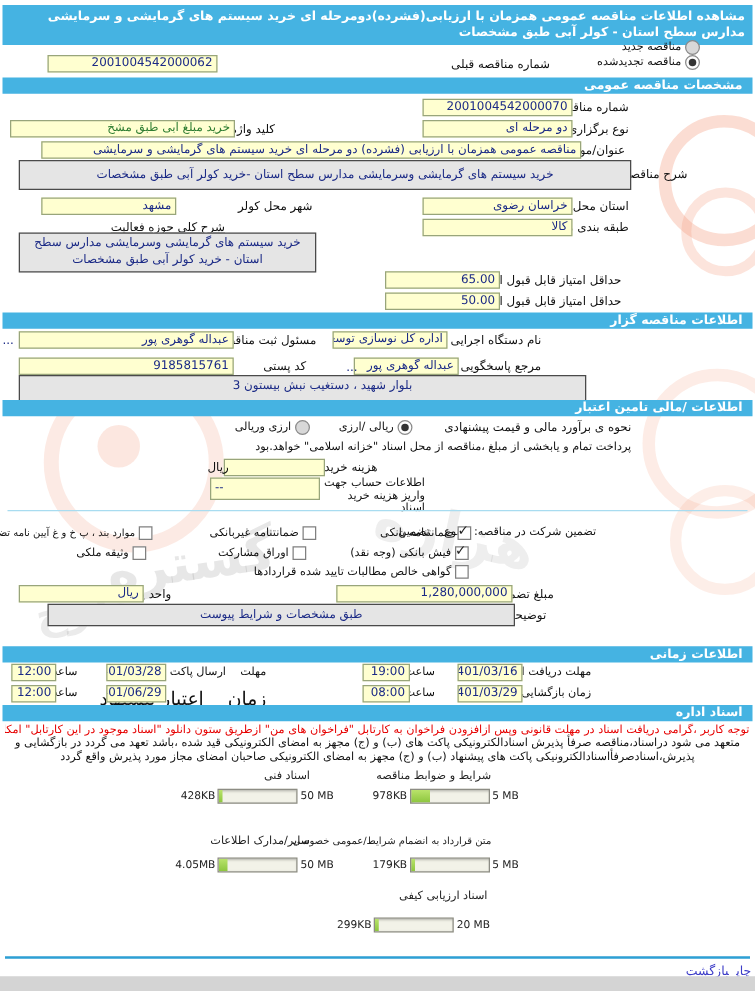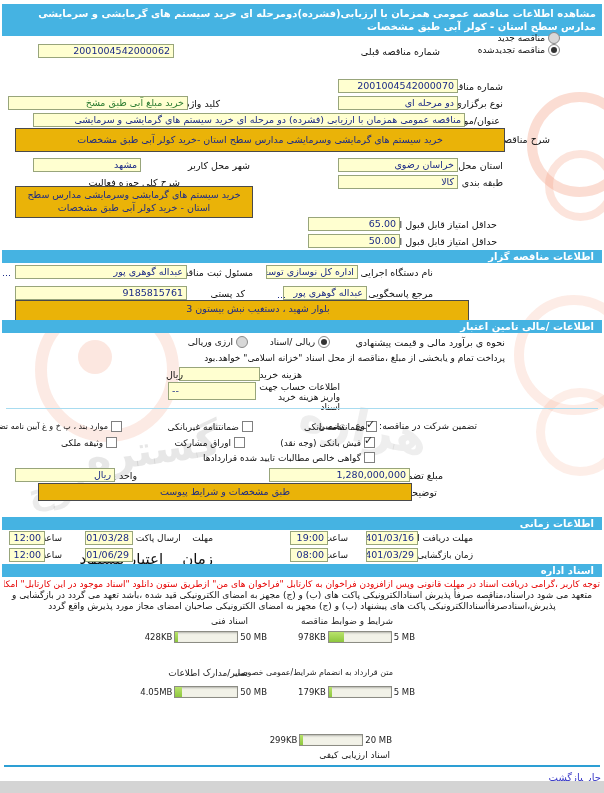--- a/index.html
+++ b/index.html
@@ -8,21 +8,21 @@
         font-size:10px;color:#151515;background:#fff;}
   .tb{position:absolute;top:4px;left:2px;right:2px;background:#45b3e2;color:#fff;
       font-weight:bold;font-size:10px;line-height:13px;padding:3px 6px;text-align:right;z-index:1;}
   .sb{position:absolute;left:2px;right:2px;background:#45b3e2;color:#fff;font-weight:bold;
       font-size:10px;height:13px;line-height:13px;padding:0 8px;text-align:right;z-index:1;}
   .lb{position:absolute;font-size:9.5px;color:#111;white-space:nowrap;z-index:1;}
   .pre{white-space:pre;}
   .fld{position:absolute;background:#ffffd0;border:1px solid #98a57b;height:12px;line-height:12px;
        font-size:9.5px;color:#1b2a86;padding:0 3px;text-align:right;white-space:nowrap;overflow:hidden;z-index:1;}
   .fld.green{color:#2e7d32;}
-  .wb{position:absolute;background:#eab308;border:1px solid #4a4a4a;font-size:9.5px;color:#1b2a86;
+  .wb{position:absolute;background:#e5e5e5;border:1px solid #4a4a4a;font-size:9.5px;color:#1b2a86;
       text-align:center;overflow:hidden;z-index:1;}
   .grp{position:absolute;display:flex;align-items:center;gap:3px;z-index:1;}
   .rd{width:10px;height:10px;border-radius:50%;border:1px solid #8a8a8a;background:#fdfdfd;
       display:inline-block;position:relative;flex:none;}
   .rd.dim{background:#d8d8d8;}
   .rd.on::after{content:"";position:absolute;left:2px;top:2px;right:2px;bottom:2px;border-radius:50%;background:#333;}
   .cb{width:9px;height:9px;border:1px solid #808080;background:#fff;display:inline-block;
       position:relative;flex:none;}
   .cb.on::after{content:"\2713";position:absolute;top:-4px;left:-1px;font-size:11px;color:#222;font-weight:bold;}
   .glab{font-size:9px;color:#111;white-space:nowrap;}
@@ -64,38 +64,39 @@
     <span class="rd dim"></span>
     <span class="glab">مناقصه جدید</span>
   </div>
   <div class="grp" style="top:44px;right:44px;">
     <span class="rd on"></span>
     <span class="glab">مناقصه تجدیدشده</span>
   </div>
   <div class="lb" style="top:46px;right:164px;">شماره مناقصه قبلی</div>
   <div class="fld" style="top:44px;left:38px;width:128px;">2001004542000062</div>
 
+  <div class="sb" style="top:62px;">مشخصات مناقصه عمومی</div>
 
   <div class="lb" style="top:81px;right:101px;">شماره مناقصه</div>
   <div class="fld" style="top:79px;right:146px;width:112px;">2001004542000070</div>
 
   <div class="lb" style="top:98px;right:101px;">نوع برگزاری</div>
   <div class="fld" style="top:96px;right:146px;width:112px;">دو مرحله ای</div>
   <div class="lb" style="top:98px;right:384px;">کلید واژه</div>
   <div class="fld green" style="top:96px;left:8px;width:172px;">خرید مبلغ آبی طبق مشخ</div>
 
   <div class="lb" style="top:115px;right:104px;">عنوان/موضوع مناقصه</div>
   <div class="fld" style="top:113px;left:33px;width:424px;">مناقصه عمومی همزمان با ارزیابی (فشرده) دو مرحله ای خرید سیستم های گرمایشی و سرمایشی</div>
 
   <div class="lb" style="top:134px;right:54px;">شرح مناقصه</div>
   <div class="wb" style="top:128px;left:15px;width:488px;height:22px;line-height:22px;">خرید سیستم های گرمایشی وسرمایشی مدارس سطح استان -خرید کولر آبی طبق مشخصات</div>
 
   <div class="lb" style="top:160px;right:101px;">استان محل اجرا</div>
   <div class="fld" style="top:158px;right:146px;width:112px;">خراسان رضوی</div>
-  <div class="lb" style="top:160px;right:354px;">شهر محل کاربر</div>
+  <div class="lb" style="top:160px;right:354px;">شهر محل کولر</div>
   <div class="fld" style="top:158px;left:33px;width:100px;">مشهد</div>
 
   <div class="lb" style="top:177px;right:101px;">طبقه بندی موضوعی</div>
   <div class="fld" style="top:175px;right:146px;width:112px;">کالا</div>
   <div class="lb u" style="top:177px;right:424px;">شرح کلی حوزه فعالیت</div>
   <div class="wb" style="top:186px;left:15px;width:228px;height:28px;line-height:13px;padding:1px 4px;">خرید سیستم های گرمایشی وسرمایشی مدارس سطح استان - خرید کولر آبی طبق مشخصات</div>
 
   <div class="lb" style="top:219px;right:107px;">حداقل امتیاز قابل قبول ارزیابی کیفی</div>
   <div class="fld" style="top:217px;right:204px;width:84px;">65.00</div>
   <div class="lb" style="top:236px;right:107px;">حداقل امتیاز قابل قبول ارزیابی/فنی بازرگانی</div>
@@ -116,21 +117,21 @@
   <div class="fld" style="top:286px;left:15px;width:164px;">9185815761</div>
 
   <div class="lb" style="top:305px;right:160px;">آدرس</div>
   <div class="wb" style="top:300px;left:15px;width:420px;height:26px;line-height:13px;padding-top:1px;padding-left:32px;">بلوار شهید ، دستغیب نبش بیستون 3</div>
 
   <div class="sb" style="top:320px;">اطلاعات /مالی تامین اعتبار</div>
 
   <div class="lb" style="top:337px;right:99px;">نحوه ی برآورد مالی و قیمت پیشنهادی</div>
   <div class="grp" style="top:336px;right:274px;">
     <span class="rd on"></span>
-    <span class="glab">ریالی /اسناد</span>
+    <span class="glab">ریالی /ارزی</span>
   </div>
   <div class="grp" style="top:336px;right:356px;justify-content:flex-end;">
     <span class="rd dim"></span>
     <span class="glab">ارزی وریالی</span>
   </div>
 
   <div class="lb" style="top:353px;right:99px;font-size:9px;">پرداخت تمام و یابخشی از مبلغ ،مناقصه از محل اسناد "خزانه اسلامی" خواهد.بود</div>
 
   <div class="lb" style="top:369px;right:302px;">هزینه خریداسناد</div>
   <div class="fld" style="top:367px;right:344px;width:73px;"></div>
@@ -230,21 +231,21 @@
   </div>
   <div class="att-lb" style="top:668px;right:356px;">سایر/مدارک اطلاعات</div>
   <div class="bargrp" style="top:686px;right:337px;">
     <span>4.05MB</span>
     <span class="track">
         <span class="fillb" style="display: block; width: 10%;"></span>
       </span>
     <span>50 MB</span>
   </div>
 
-  <div class="att-lb" style="top:750px;right:214px;">اسناد ارزیابی کیفی</div>
+  <div class="att-lb" style="top:712px;right:214px;">اسناد ارزیابی کیفی</div>
   <div class="bargrp" style="top:734px;right:212px;">
     <span>299KB</span>
     <span class="track">
         <span class="fillb" style="display: block; width: 5%;"></span>
       </span>
     <span>20 MB</span>
   </div>
 
   <div class="blueline" style="top:765px;"></div>
   <div class="links">

